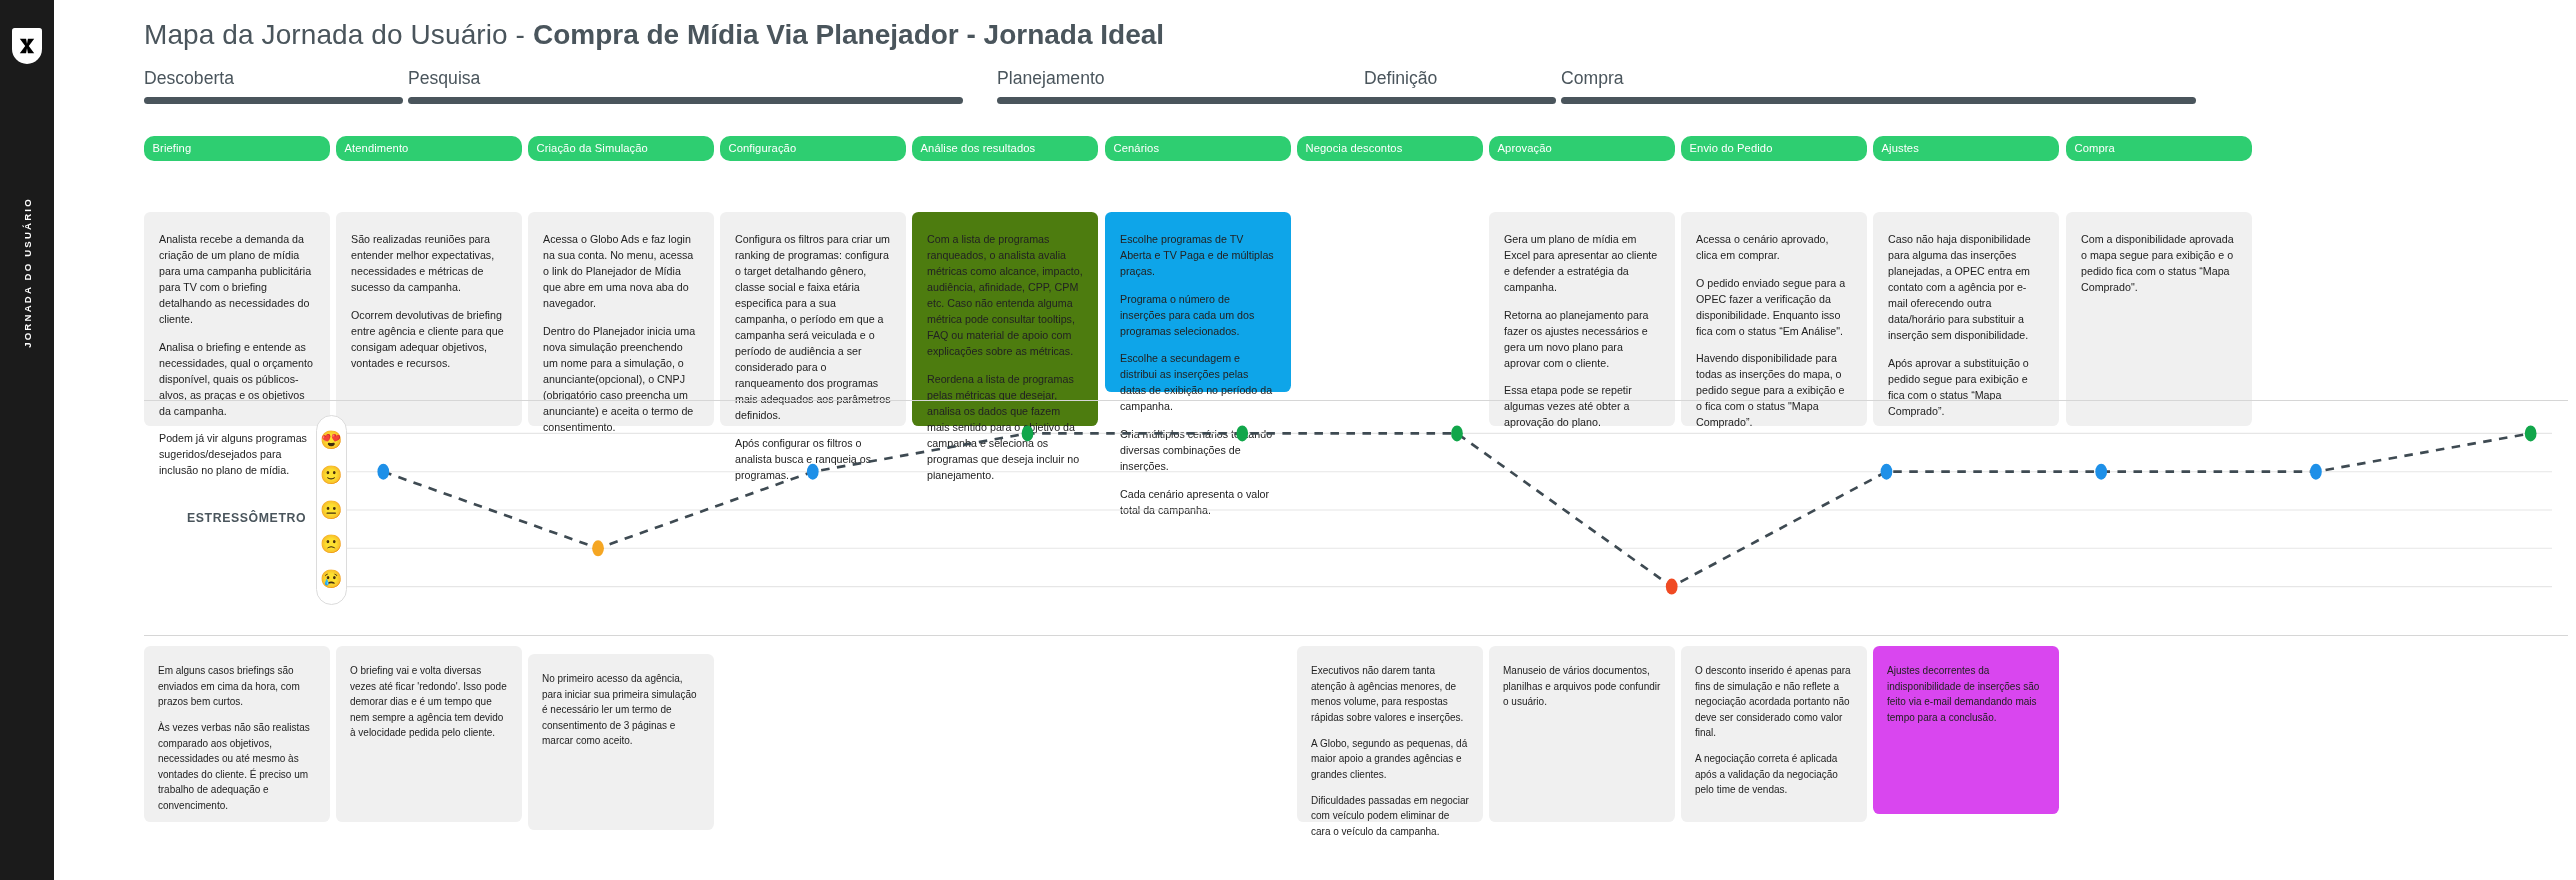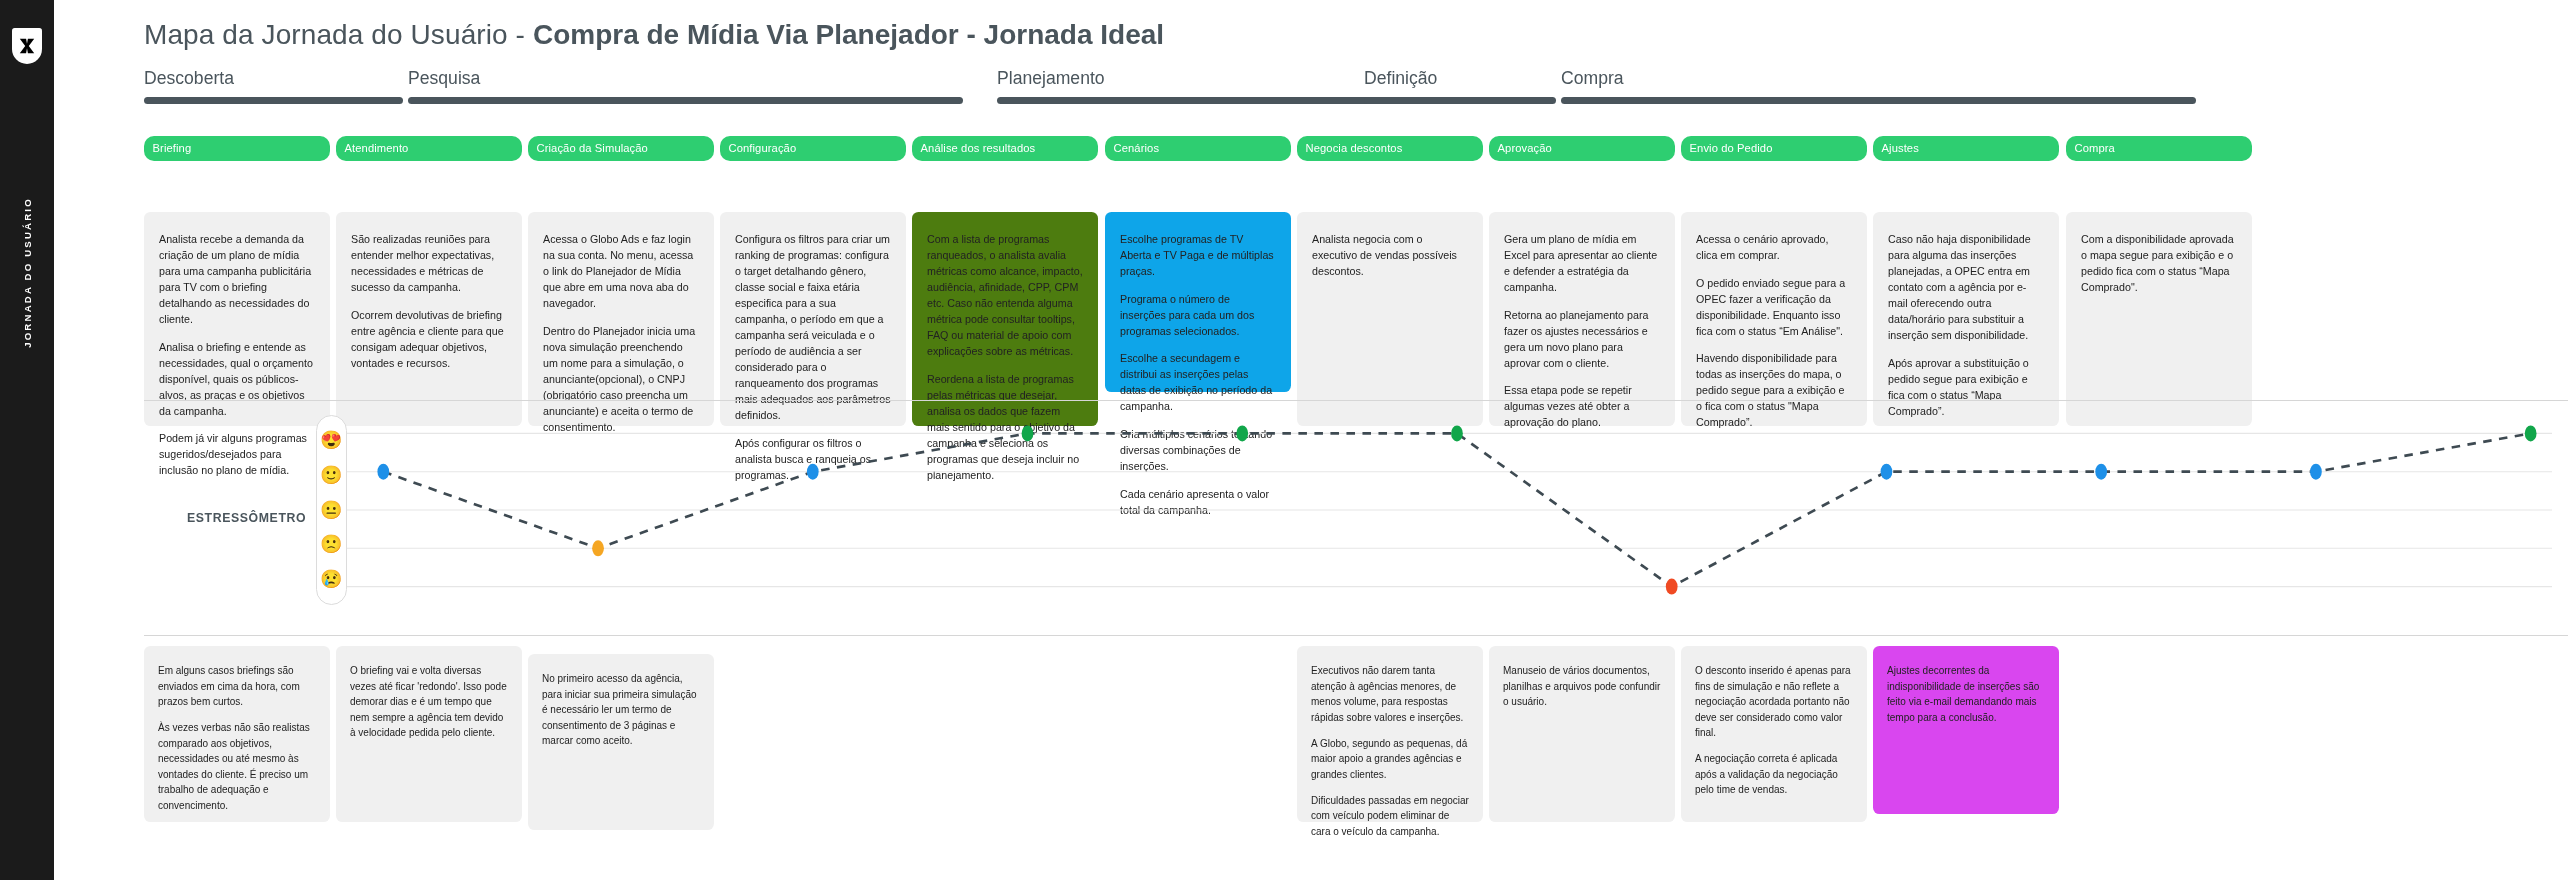--- a/index.html
+++ b/index.html
@@ -226,23 +226,20 @@
         <div class="card" style="left: 858px; width: 186px; height: 214px; background: #4d7c0f;">
           <p>Com a lista de programas ranqueados, o analista avalia métricas como alcance, impacto, audiência, afinidade, CPP, CPM etc. Caso não entenda alguma métrica pode consultar tooltips, FAQ ou material de apoio com explicações sobre as métricas.</p>
           <p>Reordena a lista de programas pelas métricas que desejar, analisa os dados que fazem mais sentido para o objetivo da campanha e seleciona os programas que deseja incluir no planejamento.</p>
         </div>
         <div class="card" style="left: 1051px; width: 186px; height: 180px; background: #0ea5e9;">
           <p>Escolhe programas de TV Aberta e TV Paga e de múltiplas praças.</p>
           <p>Programa o número de inserções para cada um dos programas selecionados.</p>
           <p>Escolhe a secundagem e distribui as inserções pelas datas de exibição no período da campanha.</p>
           <p>Cria múltiplos cenários testando diversas combinações de inserções.</p>
           <p>Cada cenário apresenta o valor total da campanha.</p>
-        </div>
-        <div class="card" style="left: 1243px; width: 186px; height: 214px; background: rgb(240, 240, 240);">
-          <p>Analista negocia com o executivo de vendas possíveis descontos.</p>
         </div>
         <div class="card" style="left: 1435px; width: 186px; height: 214px; background: rgb(240, 240, 240);">
           <p>Gera um plano de mídia em Excel para apresentar ao cliente e defender a estratégia da campanha.</p>
           <p>Retorna ao planejamento para fazer os ajustes necessários e gera um novo plano para aprovar com o cliente.</p>
           <p>Essa etapa pode se repetir algumas vezes até obter a aprovação do plano.</p>
         </div>
         <div class="card" style="left: 1627px; width: 186px; height: 214px; background: rgb(240, 240, 240);">
           <p>Acessa o cenário aprovado, clica em comprar.</p>
           <p>O pedido enviado segue para a OPEC fazer a verificação da disponibilidade. Enquanto isso fica com o status “Em Análise".</p>
           <p>Havendo disponibilidade para todas as inserções do mapa, o pedido segue para a exibição e o fica com o status "Mapa Comprado”.</p>

